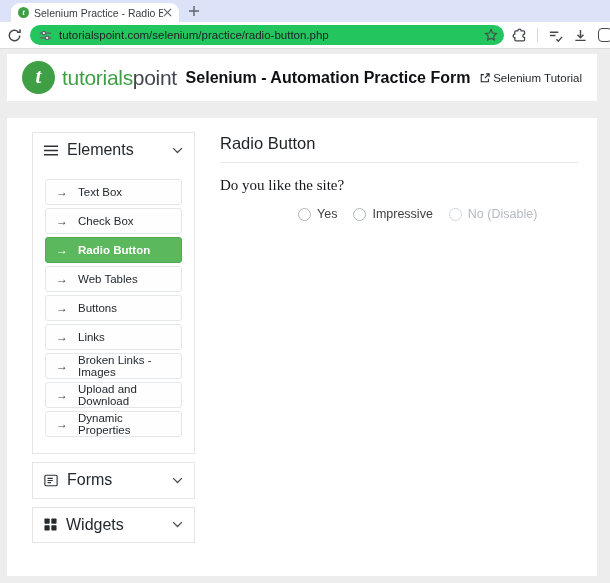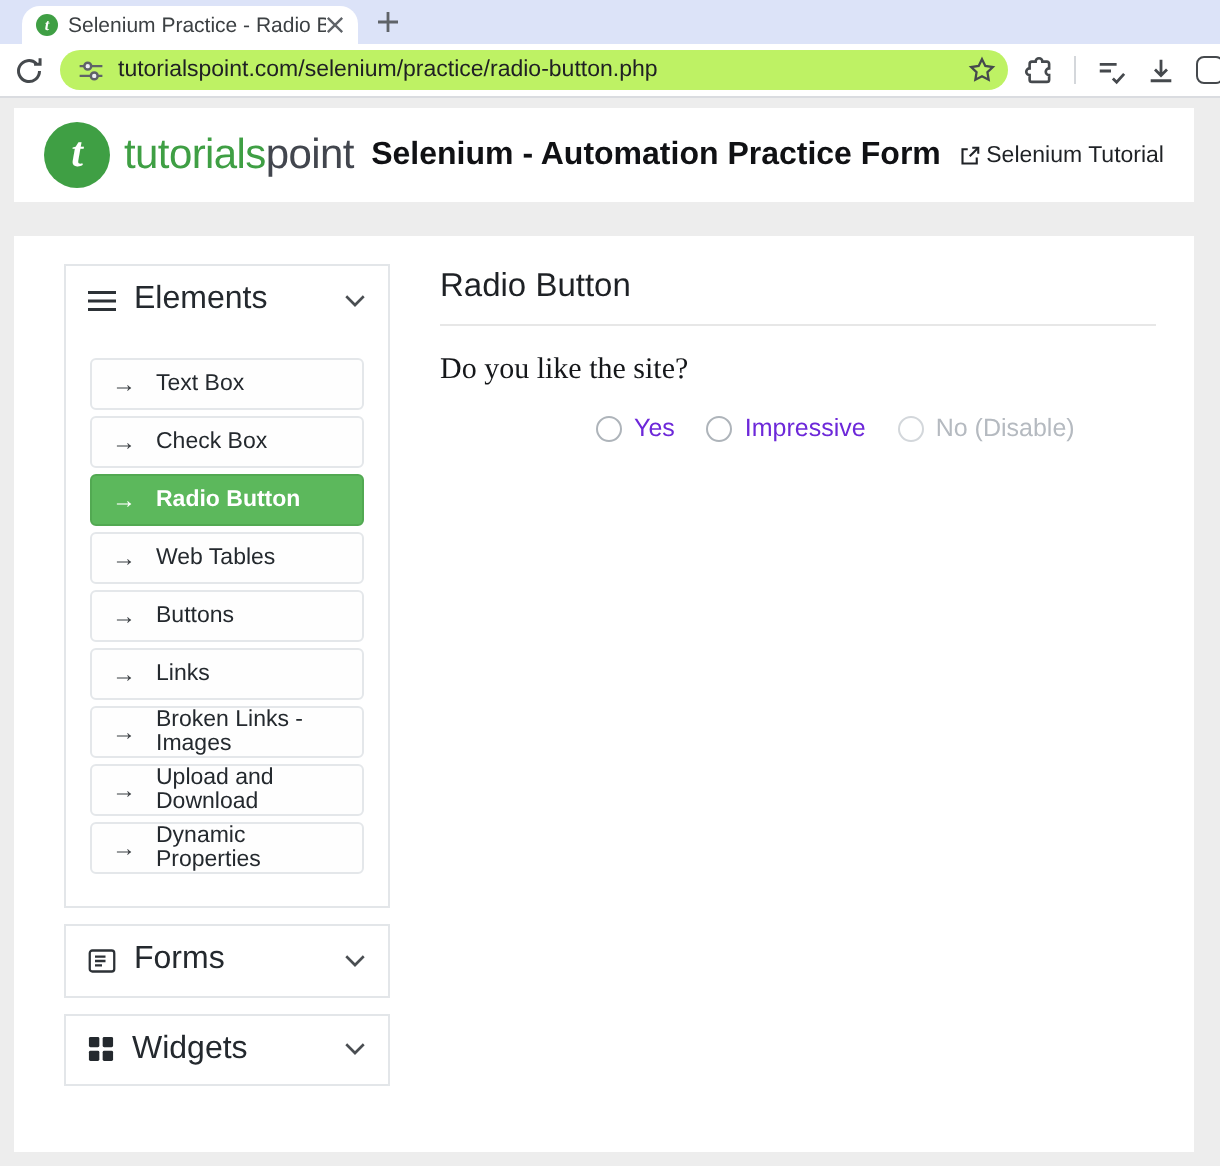--- a/index.html
+++ b/index.html
@@ -11,21 +11,21 @@
   .tab { position:absolute; left:11px; top:3px; width:168px; height:19px; background:#ffffff;
          border-radius:9px 9px 0 0; display:flex; align-items:center; padding:0 7px; }
   .favicon { width:11px; height:11px; border-radius:50%; background:#3f9f44; color:#fff;
              font:italic bold 8px/11px "Liberation Serif",serif; text-align:center; flex:0 0 auto; }
   .tab-title { font-size:10.5px; color:#3c4043; margin-left:5px; white-space:nowrap; overflow:hidden; flex:1; }
   .icon-btn { display:flex; align-items:center; justify-content:center; flex:0 0 auto; background:none; border:none; padding:0; }
   .newtab { position:absolute; left:188px; top:5px; }
 
   .toolbar { height:27px; background:#ffffff; display:flex; align-items:center; padding:0 7px;
              gap:8px; border-bottom:1px solid #dadce0; }
-  .omnibox { flex:1; height:20px; background:#bef264; border-radius:10px; display:flex;
+  .omnibox { flex:1; height:20px; background:#22c55e; border-radius:10px; display:flex;
              align-items:center; padding:0 6px 0 9px; gap:7px; min-width:0; }
   .url { font-size:11.5px; color:#202124; white-space:nowrap; overflow:hidden; flex:1; }
   .toolbar-right { display:flex; align-items:center; gap:10px; flex:0 0 auto; }
   .vdivider { width:1px; height:14px; background:#d4d7db; }
   .cut-square { width:14px; height:14px; border:1.6px solid #45494d; border-radius:4px; margin-right:-9px; }
 
   
   .page { position:relative; height:533px; background:#ededed; }
   .header-card { position:absolute; left:7px; right:13px; top:5px; height:47px; background:#fff;
                  display:flex; align-items:center; padding:0 15px; }
@@ -56,21 +56,21 @@
   .nav-item .arrow { font-size:12px; color:#3c4044; }
   .nav-item.selected { background:#5cb85c; border-color:#52a952; color:#ffffff; font-weight:700; }
   .nav-item.selected .arrow { color:#ffffff; }
 
   
   .main-pane { position:absolute; left:213px; top:16px; width:358px; }
   .main-heading { font-size:16.5px; font-weight:500; color:#1e2125; padding-bottom:9px;
                   border-bottom:1px solid #e7e7e7; }
   .question { font-family:"Liberation Serif", serif; font-size:15px; color:#15171a; margin-top:14px; }
   .radio-row { display:flex; align-items:center; gap:16px; margin-top:13px; margin-left:78px; }
-  .radio-opt { display:flex; align-items:center; gap:6px; font-size:12.5px; font-weight:500; color:#6d28d9; cursor:pointer; }
+  .radio-opt { display:flex; align-items:center; gap:6px; font-size:12.5px; font-weight:500; color:#404040; cursor:pointer; }
   .radio-circle { width:13px; height:13px; border:1px solid #aeb4ba; border-radius:50%; background:#fff; flex:0 0 auto; }
   .radio-opt.disabled { color:#b5bac0; cursor:default; }
   .radio-opt.disabled .radio-circle { border-color:#d3d7db; }
 
   svg { display:block; }
 </style>
 </head>
 <body>
 
 <div class="tabstrip">

